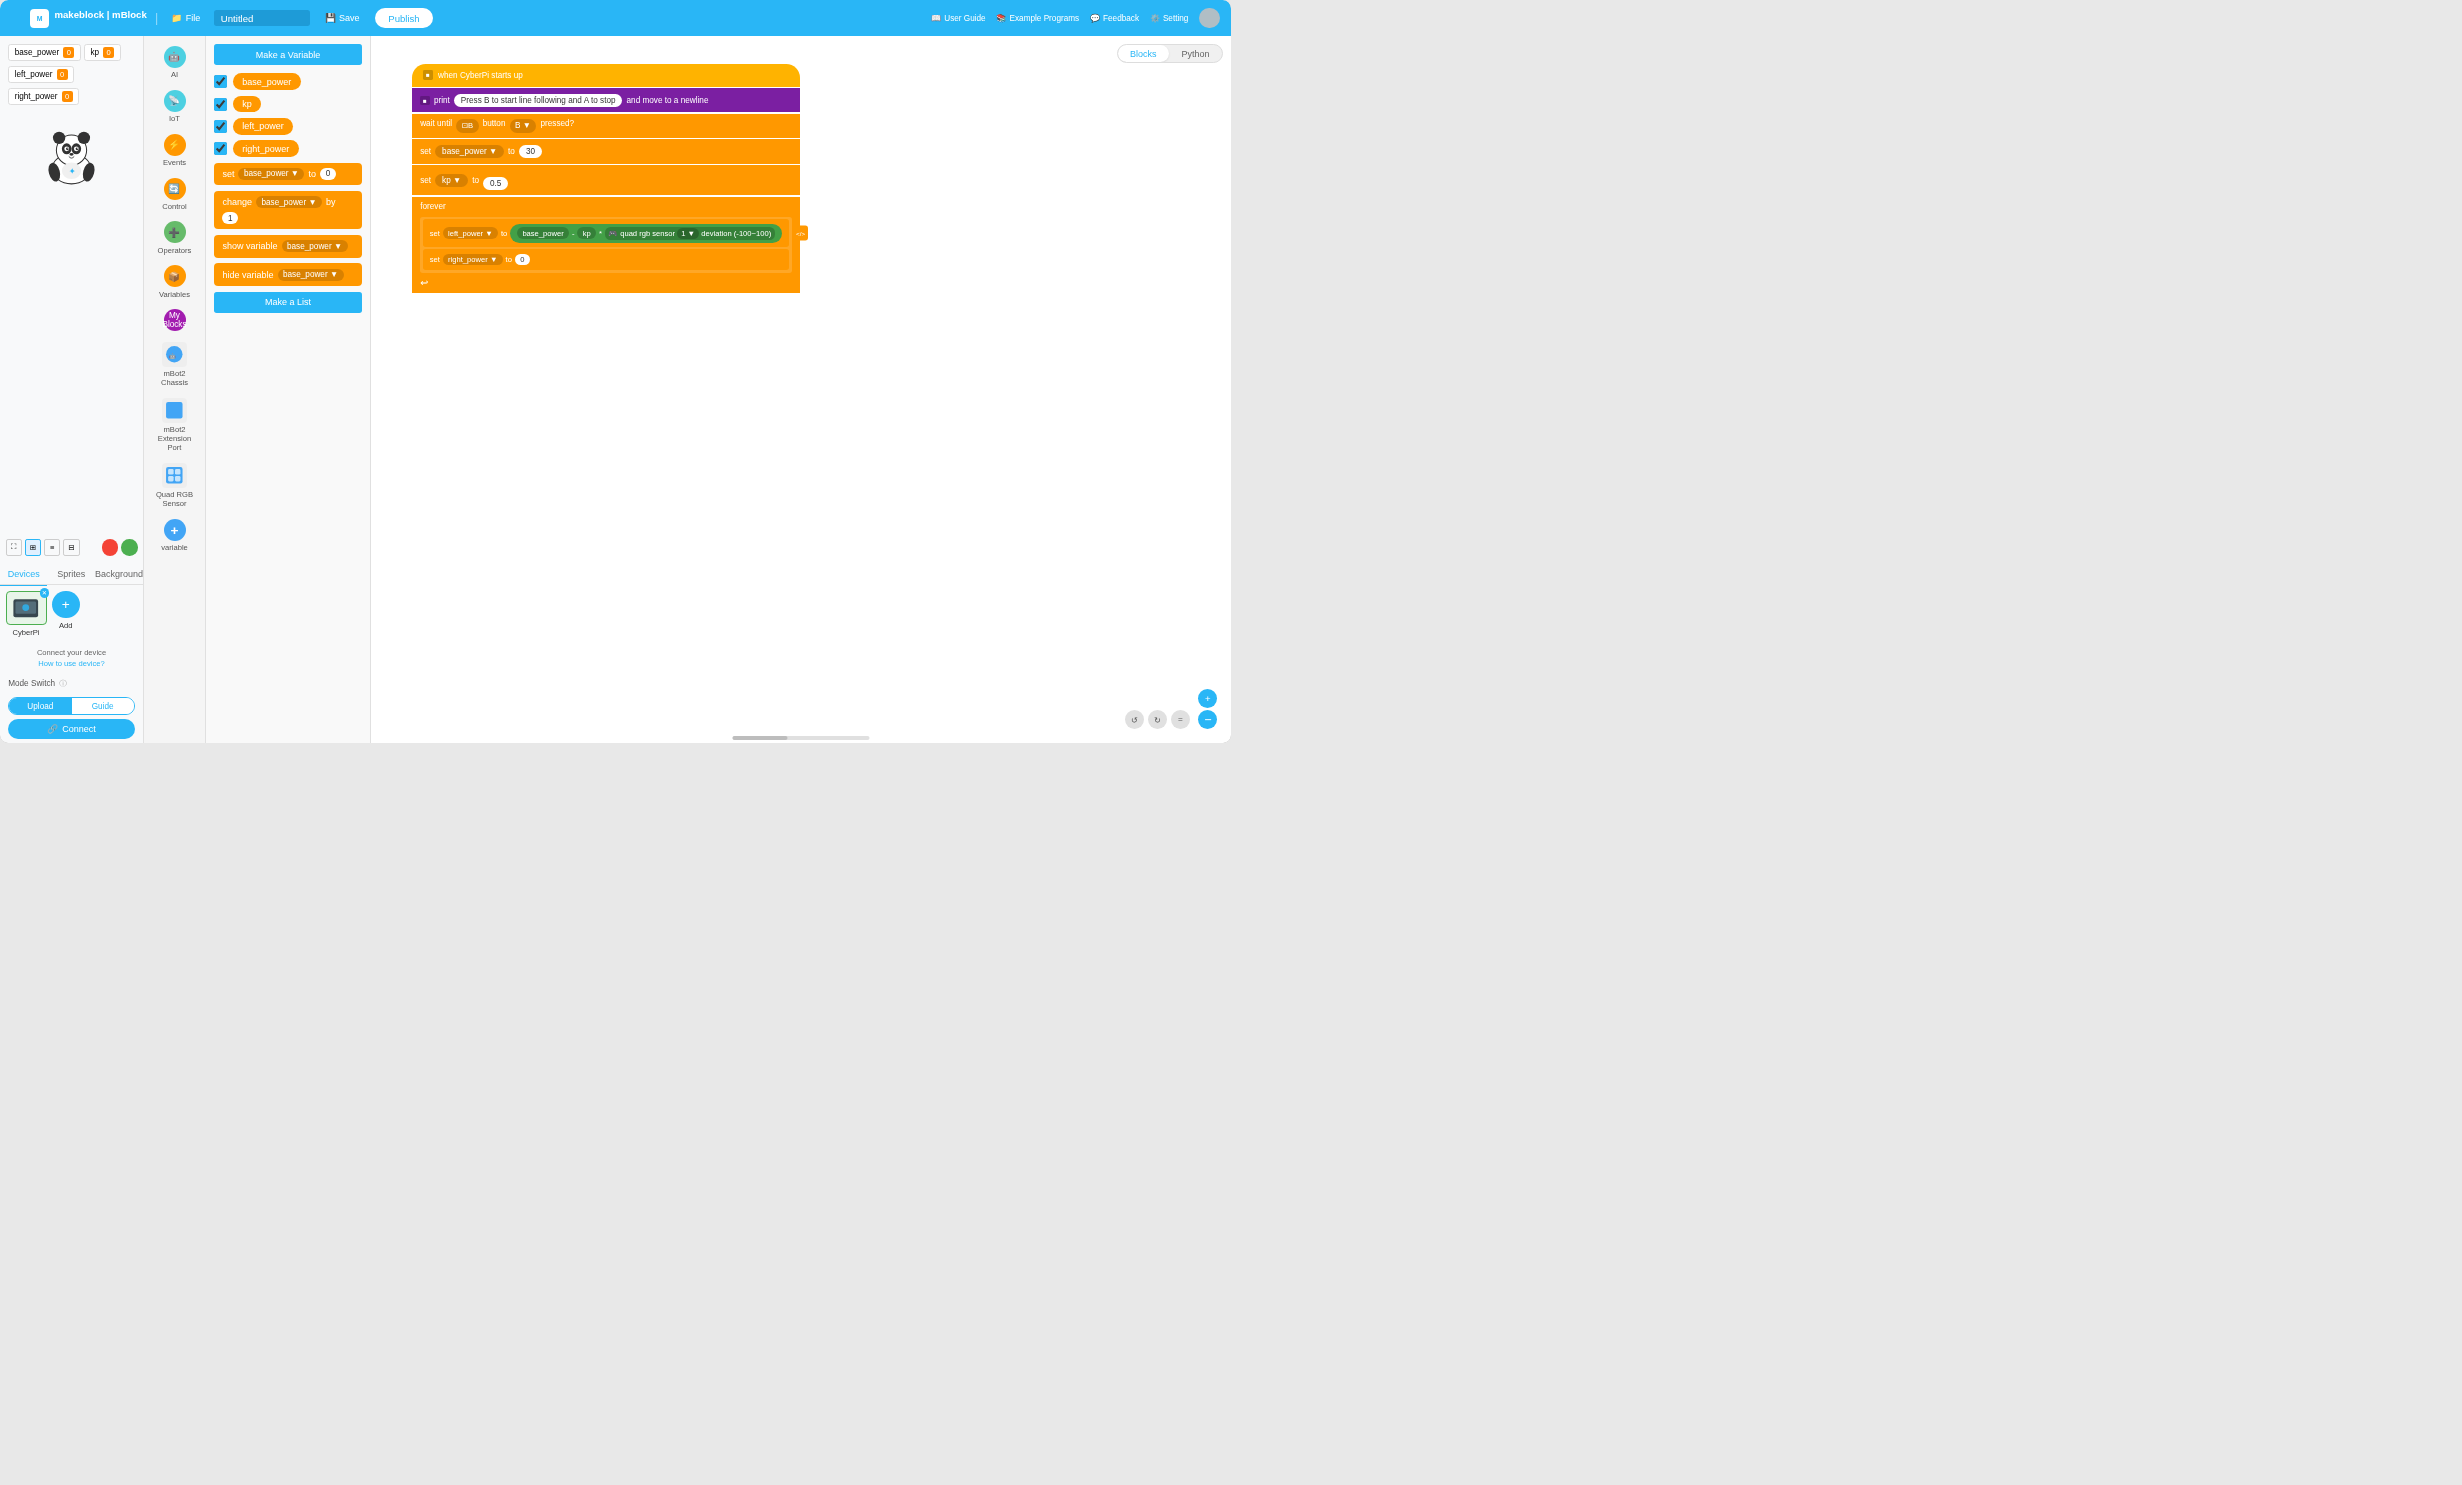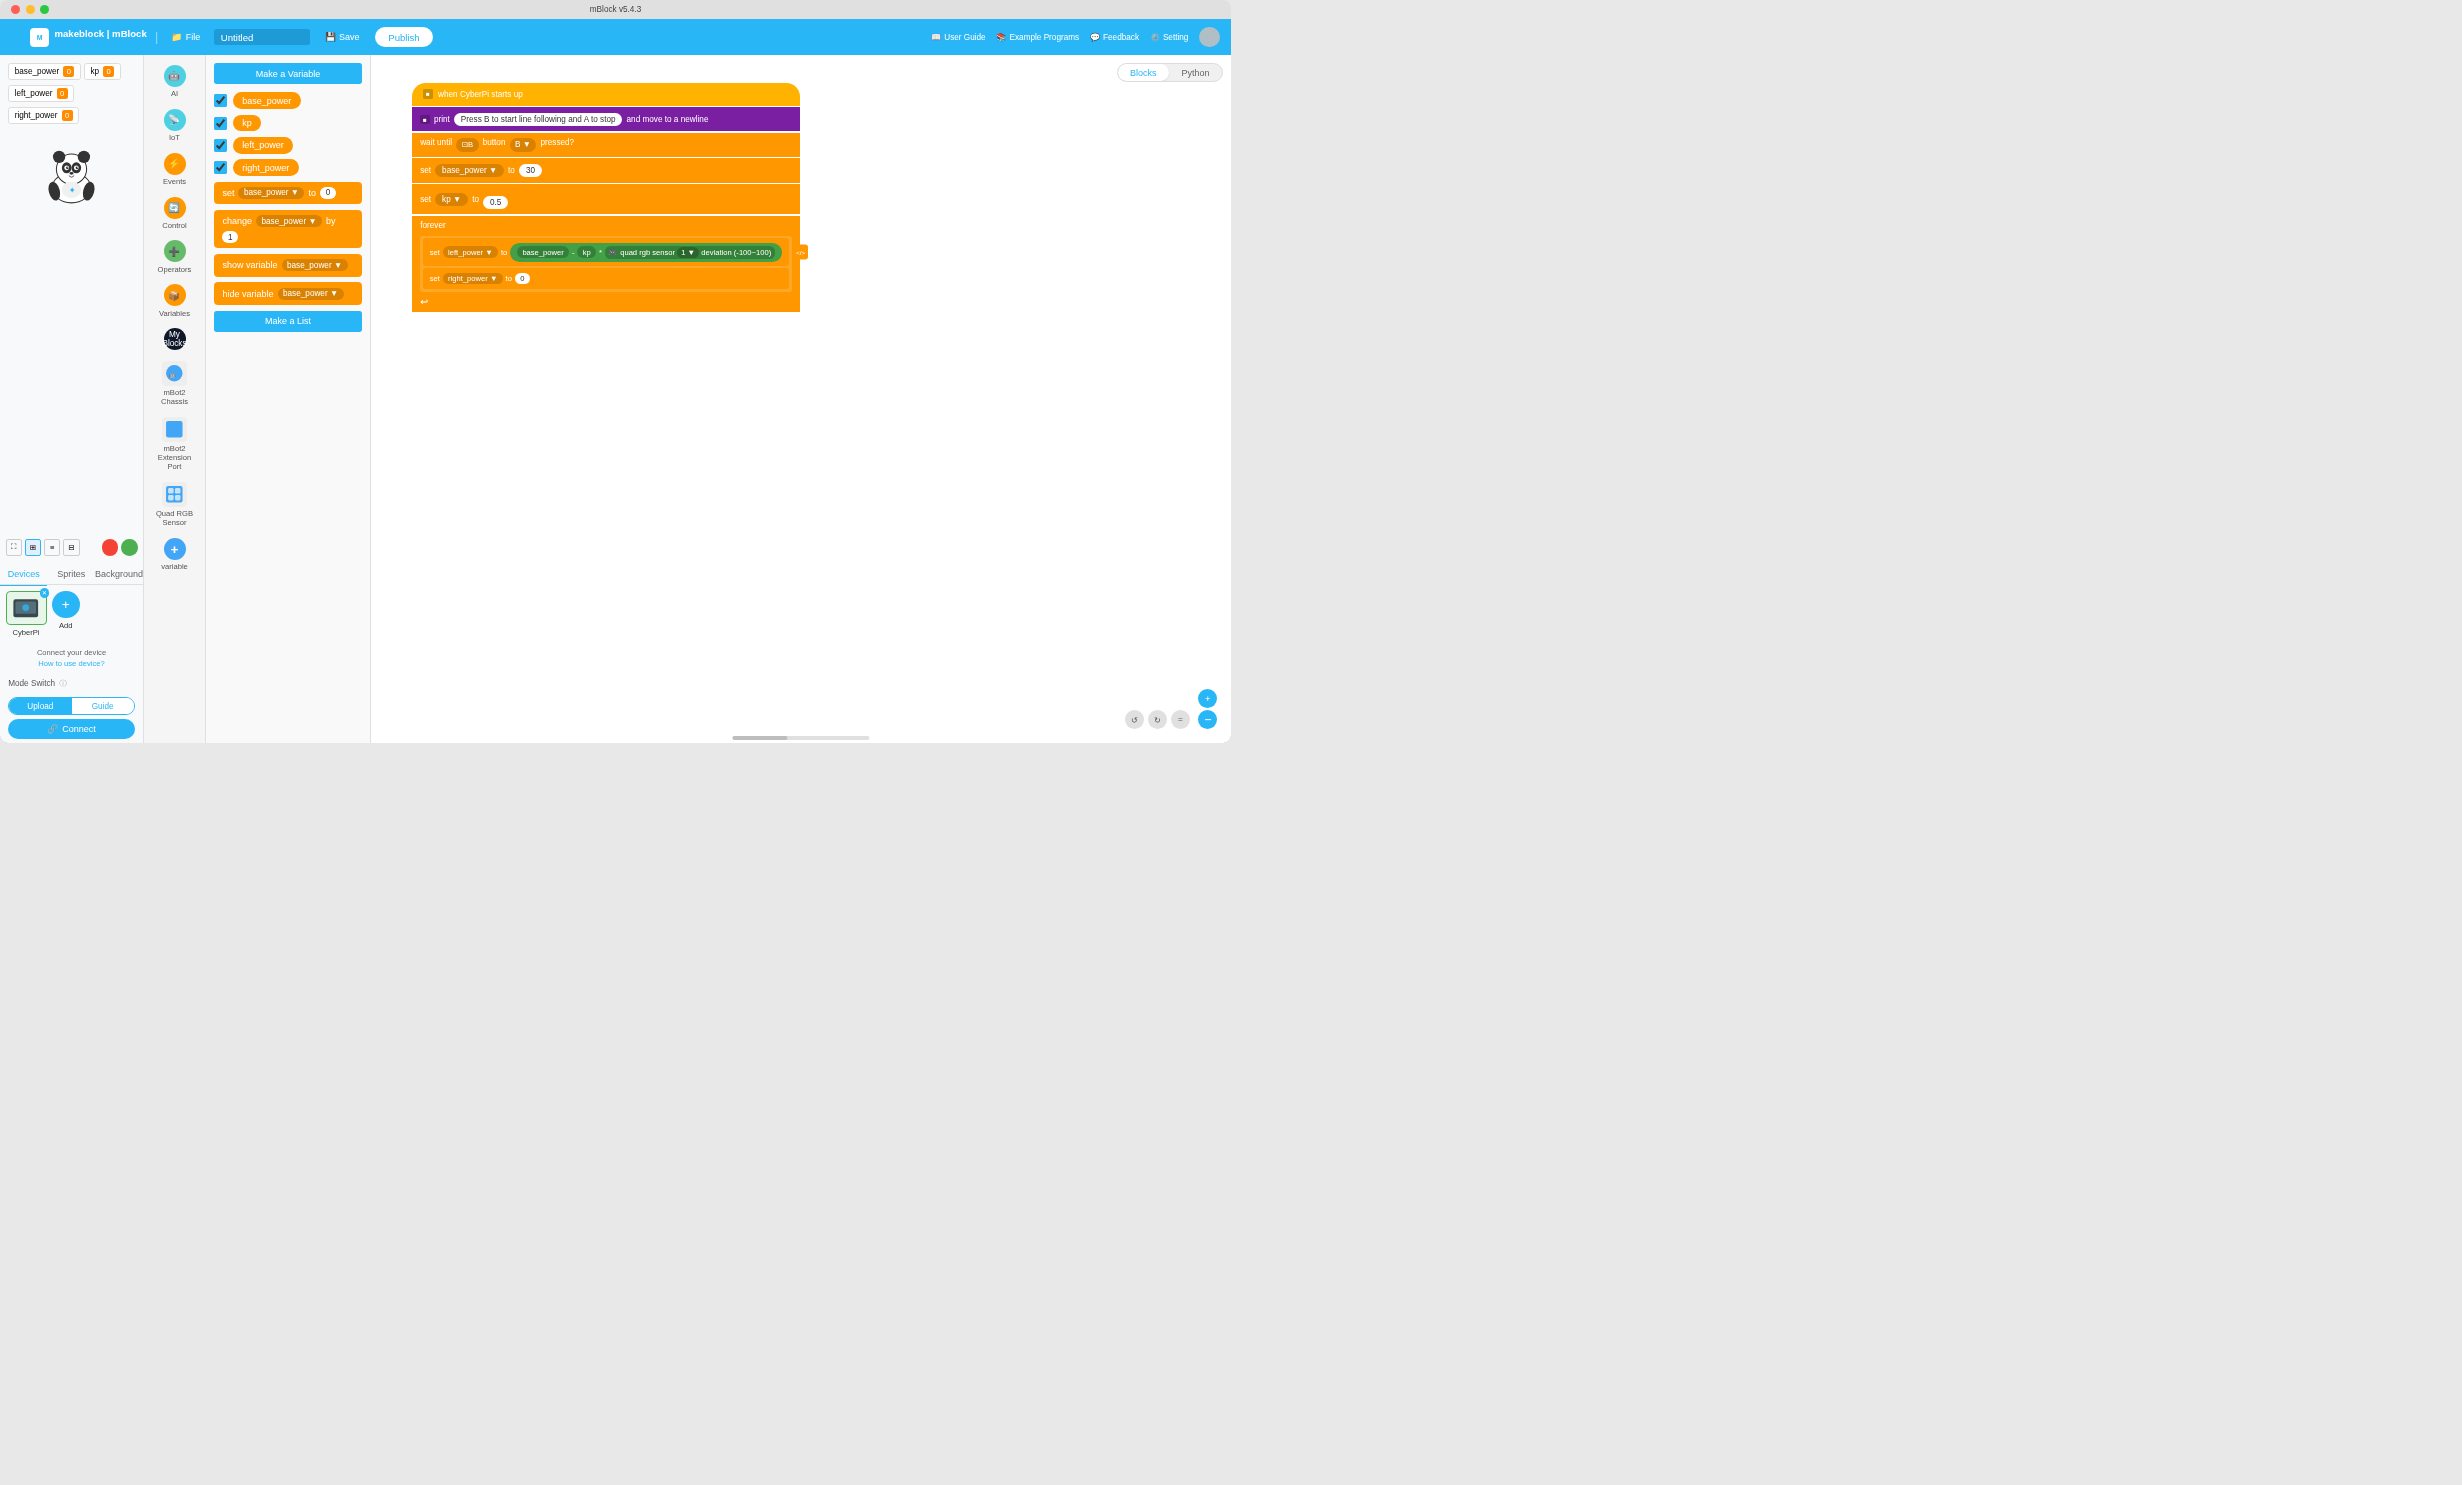--- a/index.html
+++ b/index.html
@@ -563,28 +563,20 @@
       align-items: center;
       justify-content: center;
       color: #555;
     }
   </style>
 </head>
 <body>
 
 <div class="window">
 
-  <div class="title-bar">
-    <div class="traffic-lights">
-      <div class="traffic-light red"></div>
-      <div class="traffic-light yellow"></div>
-      <div class="traffic-light green"></div>
-    </div>
-    <span class="title-text">mBlock v5.4.3</span>
-  </div>
 
   <div class="top-nav">
     <div class="logo-area">
       <div class="logo-icon">M</div>
       <span>makeblock | mBlock</span>
     </div>
     <span class="nav-divider">|</span>
     <button class="nav-btn">
       <span>📁</span>
       <span>File</span>
@@ -762,21 +754,21 @@
       </div>
       <div class="cat-item">
         <div class="cat-icon operators" style="background:#66bb6a;">➕</div>
         <span class="cat-label">Operators</span>
       </div>
       <div class="cat-item">
         <div class="cat-icon variables" style="background:#ff9800;">📦</div>
         <span class="cat-label">Variables</span>
       </div>
       <div class="cat-item">
-        <div class="cat-icon myblocks" style="background:#0f172a; color:white; font-size:8.2px;">My<br>Blocks</div>
+        <div class="cat-icon myblocks" style="background:#a21caf; color:white; font-size:8.2px;">My<br>Blocks</div>
       </div>
       <div class="cat-item">
         <div style="width:25px;height:25px;background:#eee;border-radius:4.1px;display:flex;align-items:center;justify-content:center;overflow:hidden;">
           <svg width="20.6" height="20.6" viewBox="0 0 30 30">
               <circle cx="15" cy="15" r="12" fill="#42a5f5"></circle>
               <text x="8" y="20" font-size="8" fill="white">🤖</text>
             </svg>
         </div>
         <span class="cat-label">mBot2 Chassis</span>
       </div>

